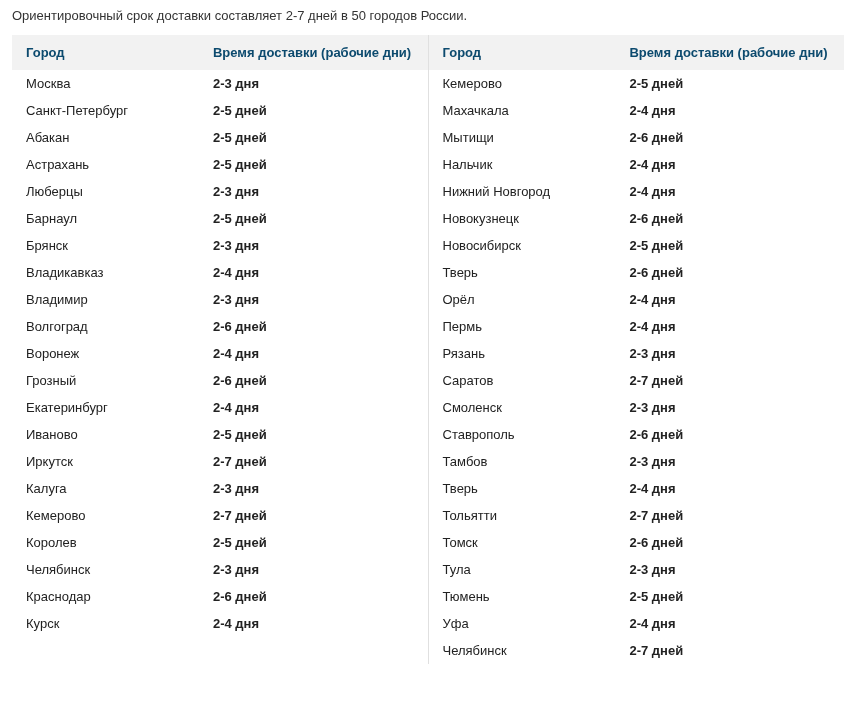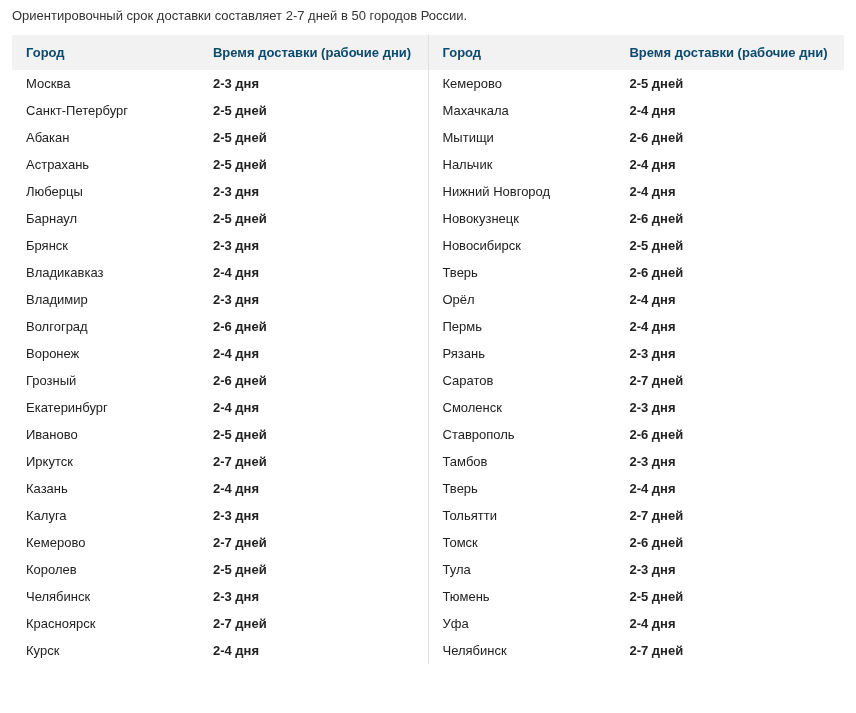--- a/index.html
+++ b/index.html
@@ -133,42 +133,38 @@
           </tr>
           <tr>
             <td class="city">Иваново</td>
             <td class="time">2-5 дней</td>
           </tr>
           <tr>
             <td class="city">Иркутск</td>
             <td class="time">2-7 дней</td>
           </tr>
           <tr>
-            <td class="city">Казань</td>
-            <td class="time">2-4 дня</td>
-          </tr>
-          <tr>
             <td class="city">Калуга</td>
             <td class="time">2-3 дня</td>
           </tr>
           <tr>
             <td class="city">Кемерово</td>
             <td class="time">2-7 дней</td>
           </tr>
           <tr>
             <td class="city">Королев</td>
             <td class="time">2-5 дней</td>
           </tr>
           <tr>
             <td class="city">Челябинск</td>
             <td class="time">2-3 дня</td>
           </tr>
           <tr>
-            <td class="city">Красноярск</td>
-            <td class="time">2-7 дней</td>
+            <td class="city">Краснодар</td>
+            <td class="time">2-6 дней</td>
           </tr>
           <tr>
             <td class="city">Курск</td>
             <td class="time">2-4 дня</td>
           </tr>
         </tbody>
     </table>
   </div>
 
   <div class="table-col">

